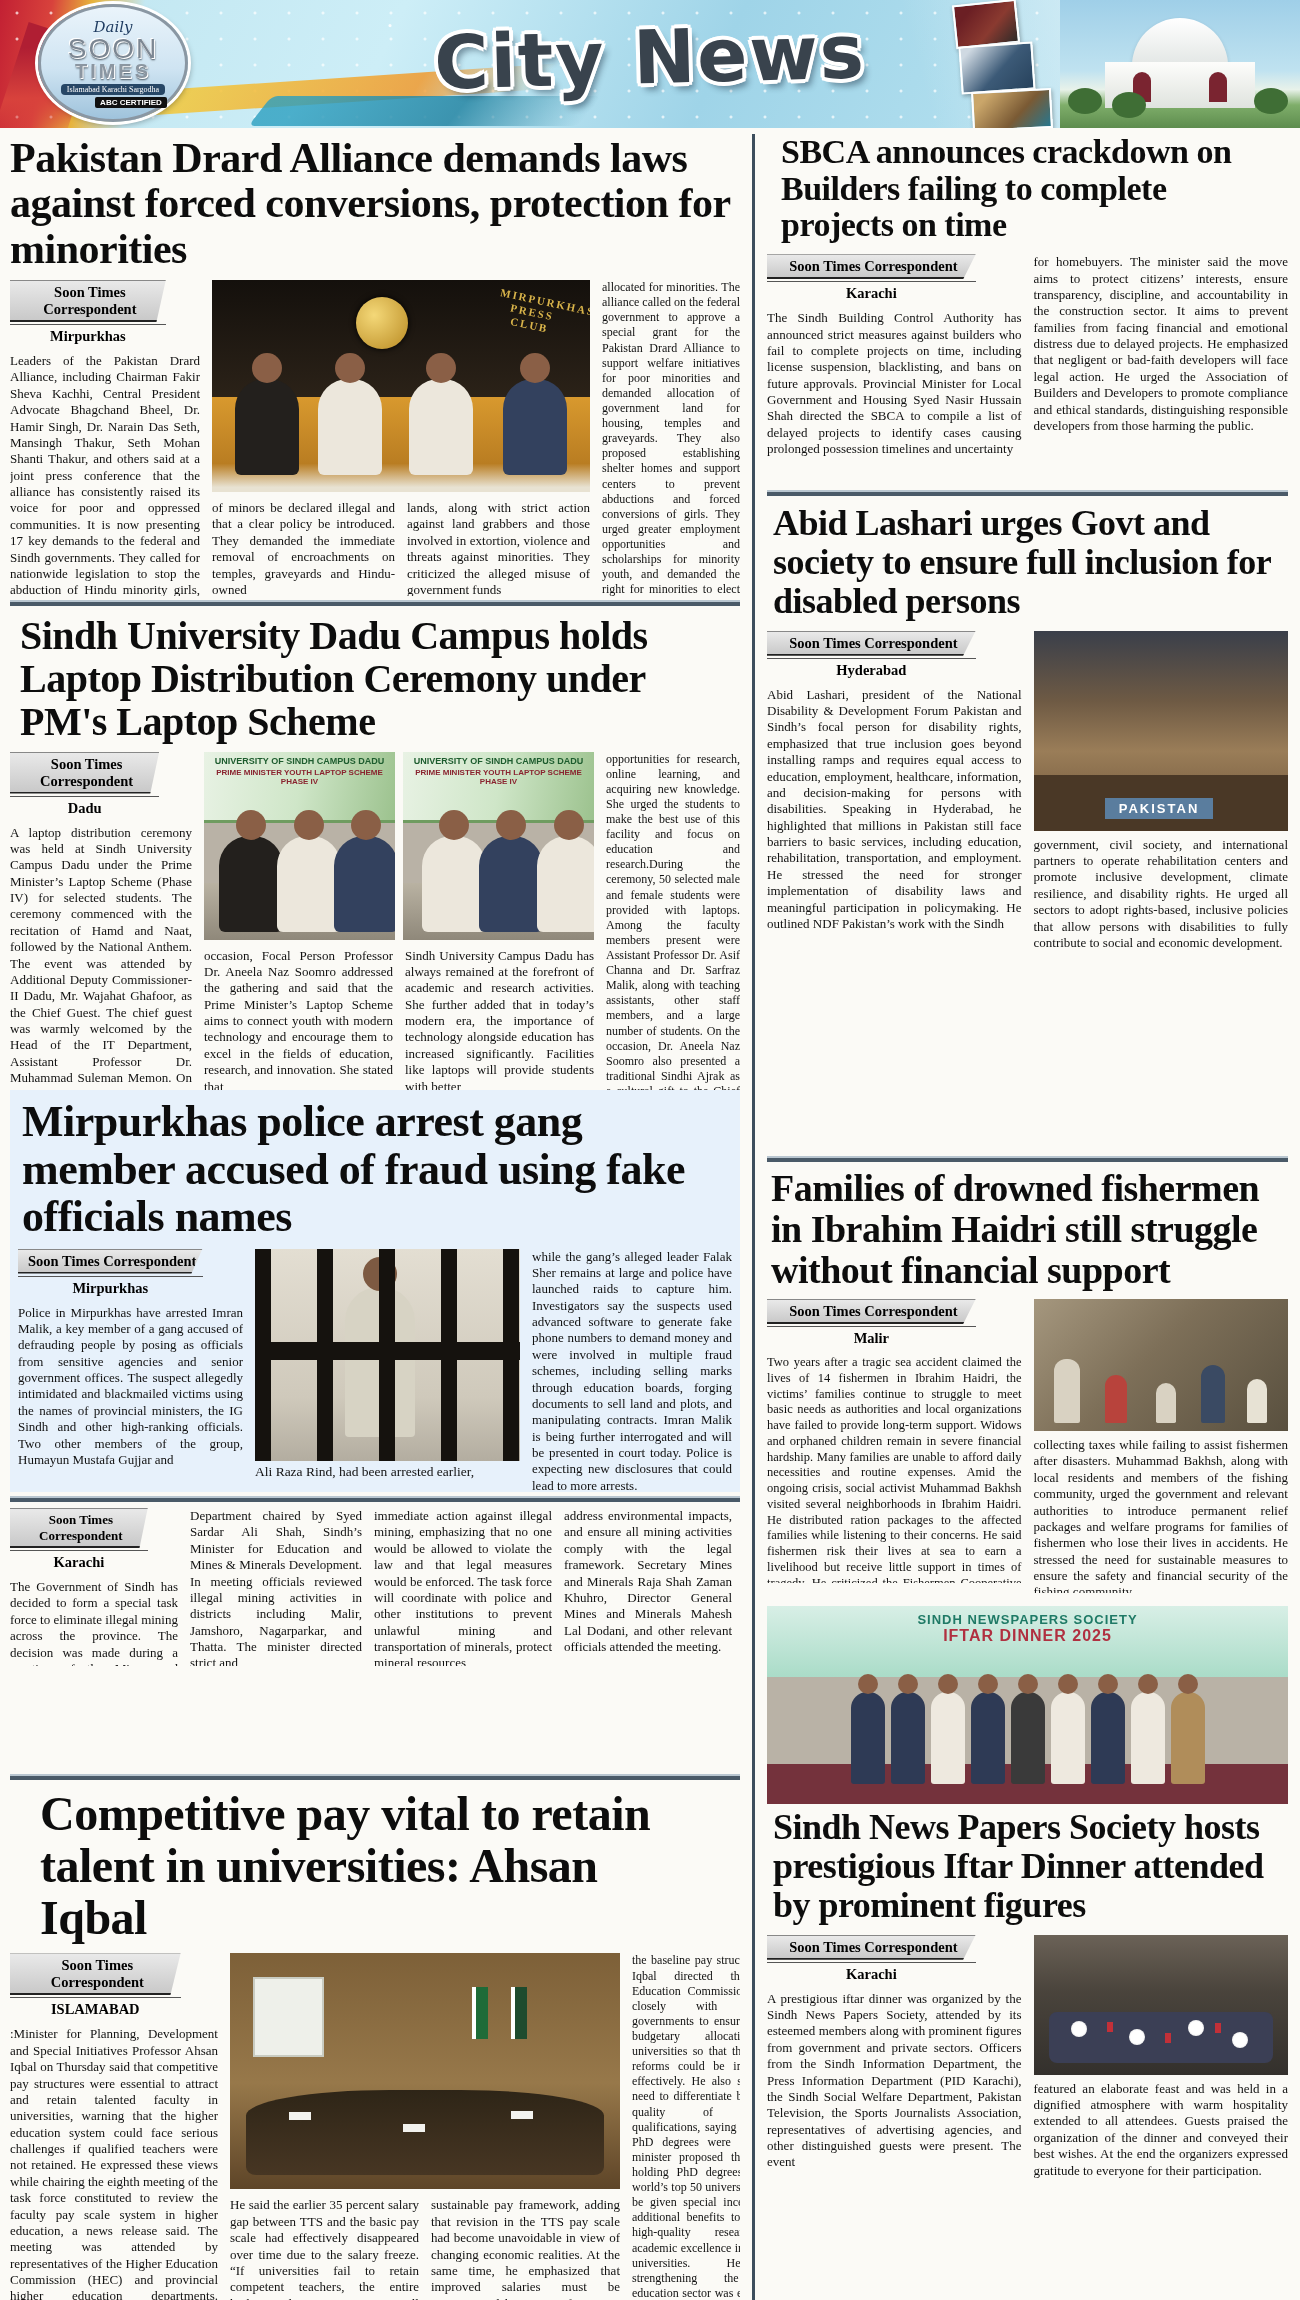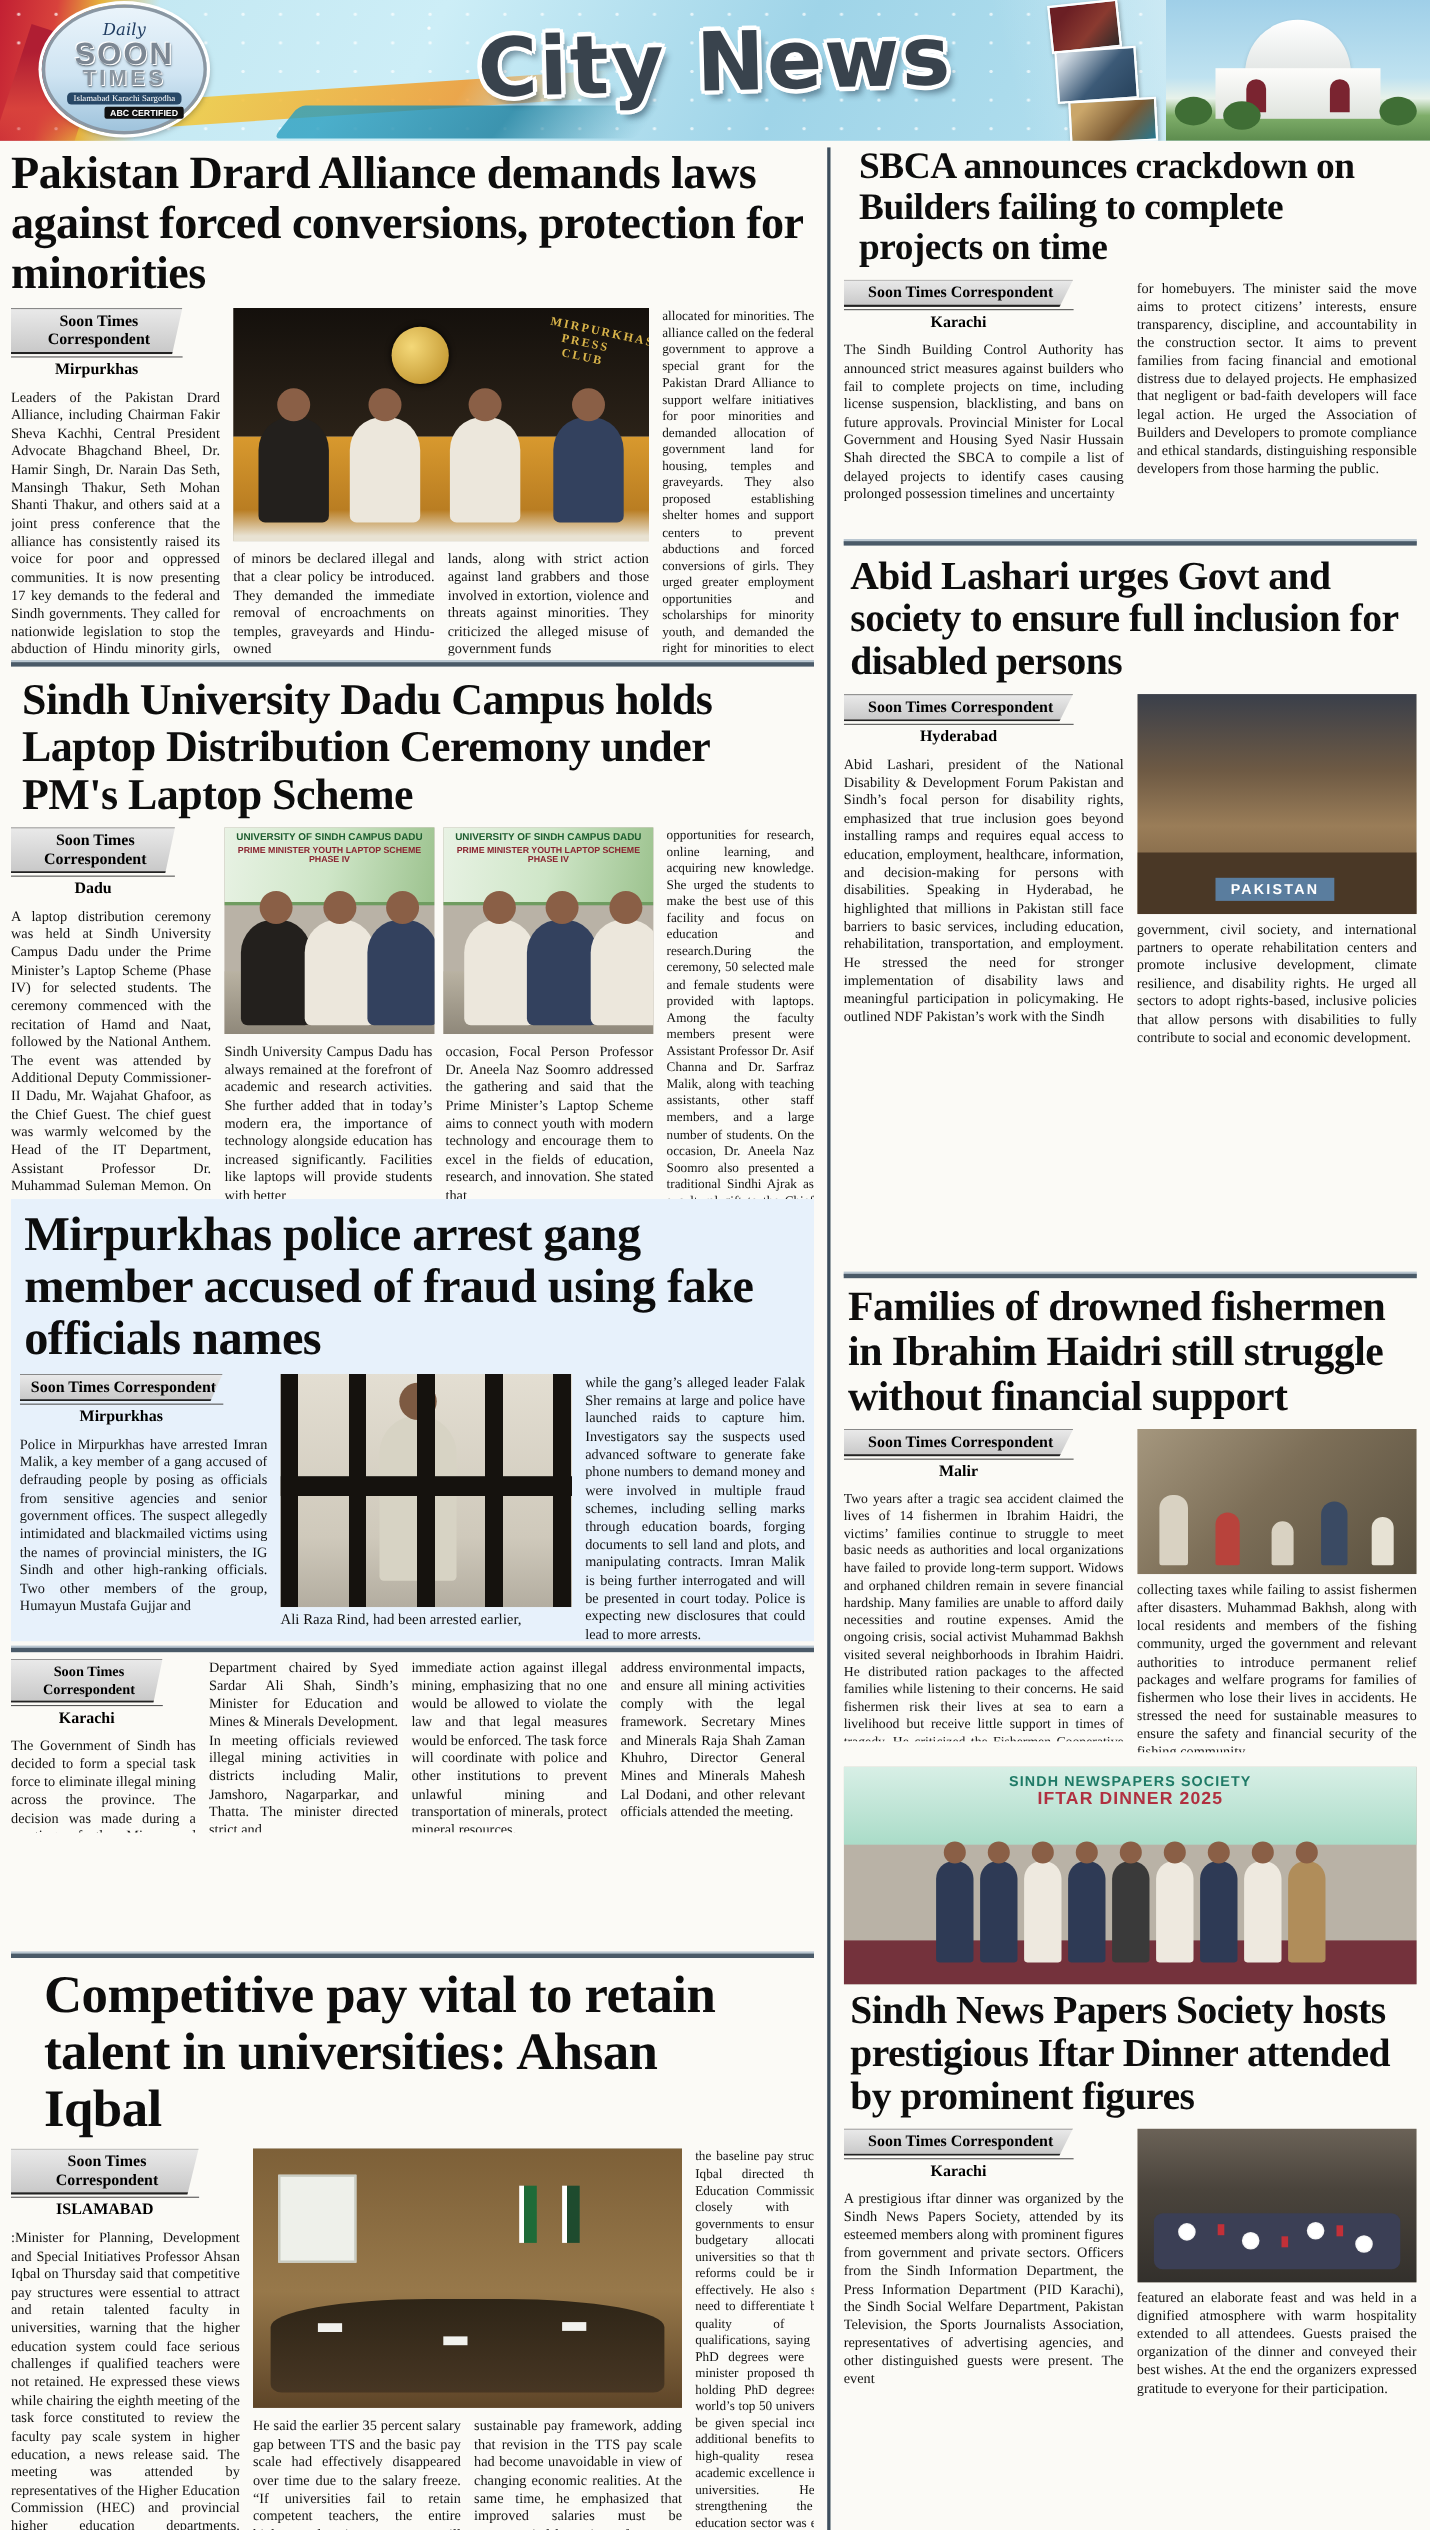--- a/index.html
+++ b/index.html
@@ -17,21 +17,21 @@
   .masthead .streak-yellow { position:absolute; left:120px; top:78px; width:420px; height:26px; background:linear-gradient(90deg,#f4d53c,#f19a2e 70%,transparent); transform:skewX(-35deg) rotate(-4deg); opacity:.85; }
   .masthead .streak-teal { position:absolute; left:260px; top:96px; width:330px; height:30px; background:linear-gradient(90deg,#2franslate,#2b9fc0 10%,#1b7f9e 60%,transparent); background:linear-gradient(90deg,#2b9fc0 10%,#1b7f9e 60%,transparent); transform:skewX(-38deg); opacity:.8; border-radius:6px; }
   .masthead .streak-red { position:absolute; left:10px; top:30px; width:70px; height:110px; background:linear-gradient(160deg,#b01e33 20%,#d8423c 60%,transparent 90%); transform:rotate(18deg); }
   .sparkles { position:absolute; inset:0; background-image:radial-gradient(circle,#ffffff 1.2px, transparent 1.8px); background-size:34px 26px; opacity:.7; }
 
   .logo-oval { position:absolute; left:38px; top:4px; width:150px; height:118px; border-radius:50%;
     background:linear-gradient(180deg,#eaf4fb 0%, #cfe4f2 55%, #9fc3dc 100%);
     border:3px solid #8a97a3; box-shadow:0 0 0 3px #fff, 2px 3px 6px rgba(0,0,0,.35);
     display:flex; flex-direction:column; align-items:center; justify-content:center; text-align:center; z-index:3; }
   .logo-daily { font-family:"DejaVu Serif",serif; font-style:italic; font-size:15px; color:#1d3a5f; }
-  .logo-soon { font-family:"Liberation Sans",sans-serif; font-weight:bold; font-size:28px; letter-spacing:2px; color:#7c8793; text-shadow:1px 1px 0 #fff,-1px -1px 0 #fff, 1px 2px 2px #44515c; line-height:.95; }
+  .logo-soon { font-family:"Liberation Sans",sans-serif; font-weight:normal; font-size:28px; letter-spacing:2px; color:#7c8793; text-shadow:1px 1px 0 #fff,-1px -1px 0 #fff, 1px 2px 2px #44515c; line-height:.95; }
   .logo-times { font-family:"Liberation Sans",sans-serif; font-weight:bold; font-size:20px; letter-spacing:3px; color:#8b96a1; text-shadow:1px 1px 0 #fff, 1px 2px 2px #44515c; line-height:.95; }
   .logo-cities { font-size:8px; color:#fff; background:#274766; padding:1px 6px; border-radius:4px; margin-top:3px; }
   .logo-badge { font-family:"Liberation Sans",sans-serif; font-size:8px; font-weight:bold; color:#fff; background:#111; padding:1px 5px; margin-top:2px; border-radius:2px;margin-left:36px; }
 
   .masthead-title { position:absolute; left:0; right:0; top:14px; text-align:center; z-index:2;
     font-family:"DejaVu Sans",sans-serif; font-weight:bold; font-size:74px; letter-spacing:2px; color:#39434d;
     text-shadow:-3px -3px 0 #fff,3px -3px 0 #fff,-3px 3px 0 #fff,3px 3px 0 #fff,0 -4px 0 #fff,0 4px 0 #fff,-4px 0 0 #fff,4px 0 0 #fff, 5px 7px 6px rgba(20,40,60,.45);
     transform:rotate(-1.5deg); }
 
   .masthead-collage { position:absolute; right:0; top:0; width:350px; height:128px; z-index:1; display:flex; }
@@ -245,22 +245,22 @@
                   <div class="b1">UNIVERSITY OF SINDH CAMPUS DADU</div>
                   <div class="b2">PRIME MINISTER YOUTH LAPTOP SCHEME PHASE IV</div>
                 </div>
                 <div class="uni-floor"></div>
                 <div class="fig white" style="left:10%; bottom:4%;"></div>
                 <div class="fig navy" style="left:40%; bottom:4%;"></div>
                 <div class="fig white" style="left:70%; bottom:4%;"></div>
               </div>
             </div>
             <div class="a4-sub">
+              <div class="btxt" style="height:178px; overflow:hidden;">occasion, Focal Person Professor Dr. Aneela Naz Soomro addressed the gathering and said that the Prime Minister’s Laptop Scheme aims to connect youth with modern technology and encourage them to excel in the fields of education, research, and innovation. She stated that</div>
               <div class="btxt" style="height:178px; overflow:hidden;">Sindh University Campus Dadu has always remained at the forefront of academic and research activities. She further added that in today’s modern era, the importance of technology alongside education has increased significantly. Facilities like laptops will provide students with better</div>
-              <div class="btxt" style="height:178px; overflow:hidden;">occasion, Focal Person Professor Dr. Aneela Naz Soomro addressed the gathering and said that the Prime Minister’s Laptop Scheme aims to connect youth with modern technology and encourage them to excel in the fields of education, research, and innovation. She stated that</div>
             </div>
           </div>
           <div class="btxt" style="font-size:12px; height:382px; overflow:hidden;">opportunities for research, online learning, and acquiring new knowledge. She urged the students to make the best use of this facility and focus on education and research.During the ceremony, 50 selected male and female students were provided with laptops. Among the faculty members present were Assistant Professor Dr. Asif Channa and Dr. Sarfraz Malik, along with teaching assistants, other staff members, and a large number of students. On the occasion, Dr. Aneela Naz Soomro also presented a traditional Sindhi Ajrak as a cultural gift to the Chief Guest, ADC-II Dadu, Mr. Wajahat Ghafoor.</div>
         </div>
       </div>
 
       <div class="article a5" style="height:402px;">
         <div class="headline" style="font-size:44px; margin:0 4px 8px 4px;">Mirpurkhas police arrest gang member accused of fraud using fake officials names</div>
         <div class="body-grid a5-body">
           <div>

